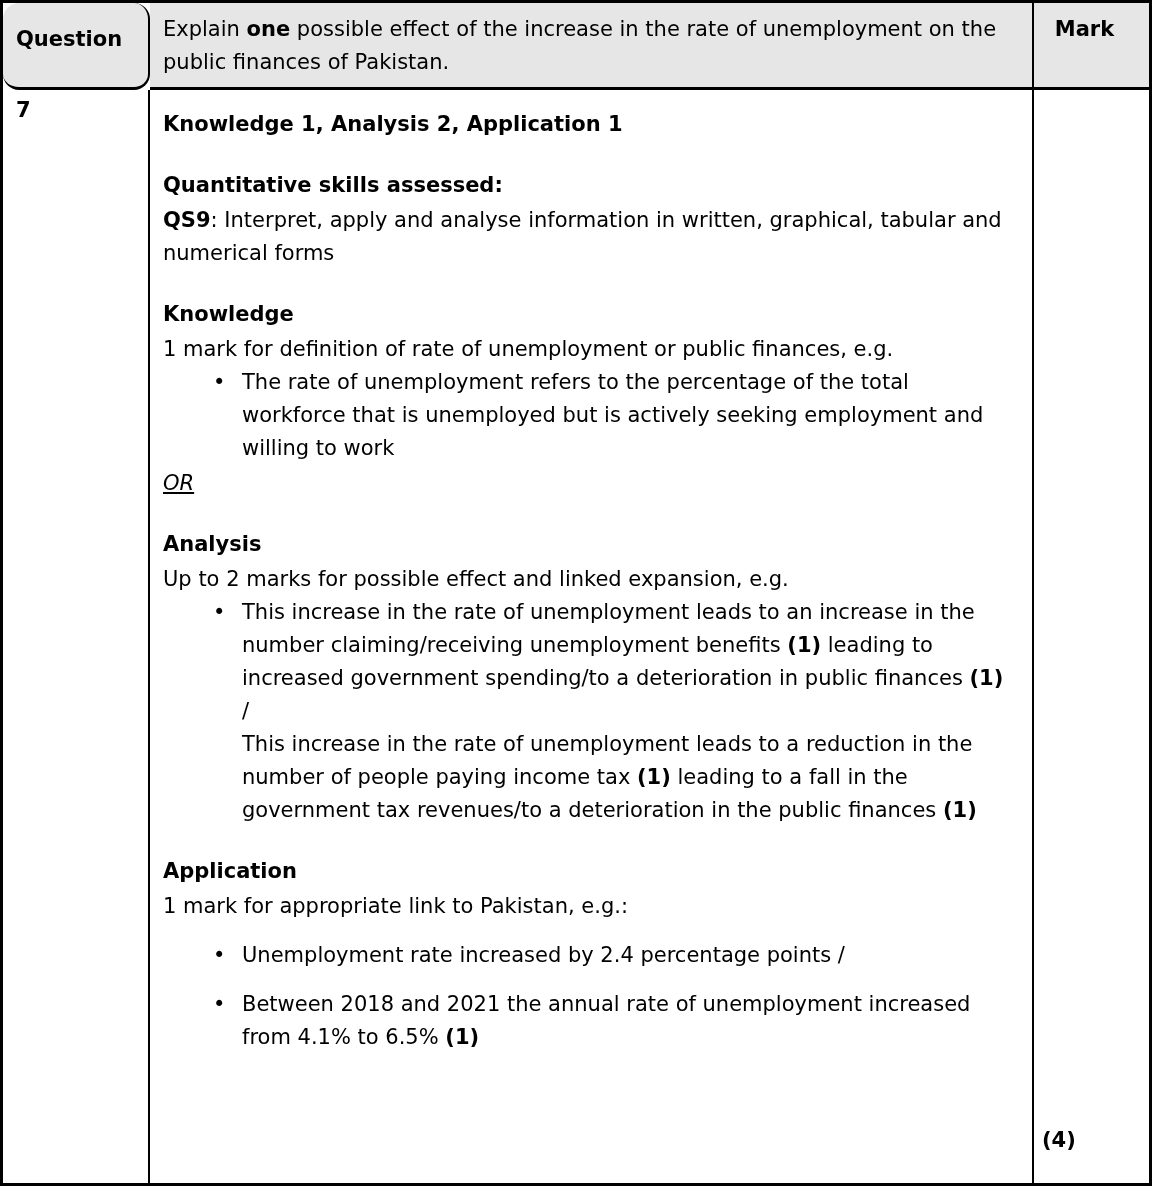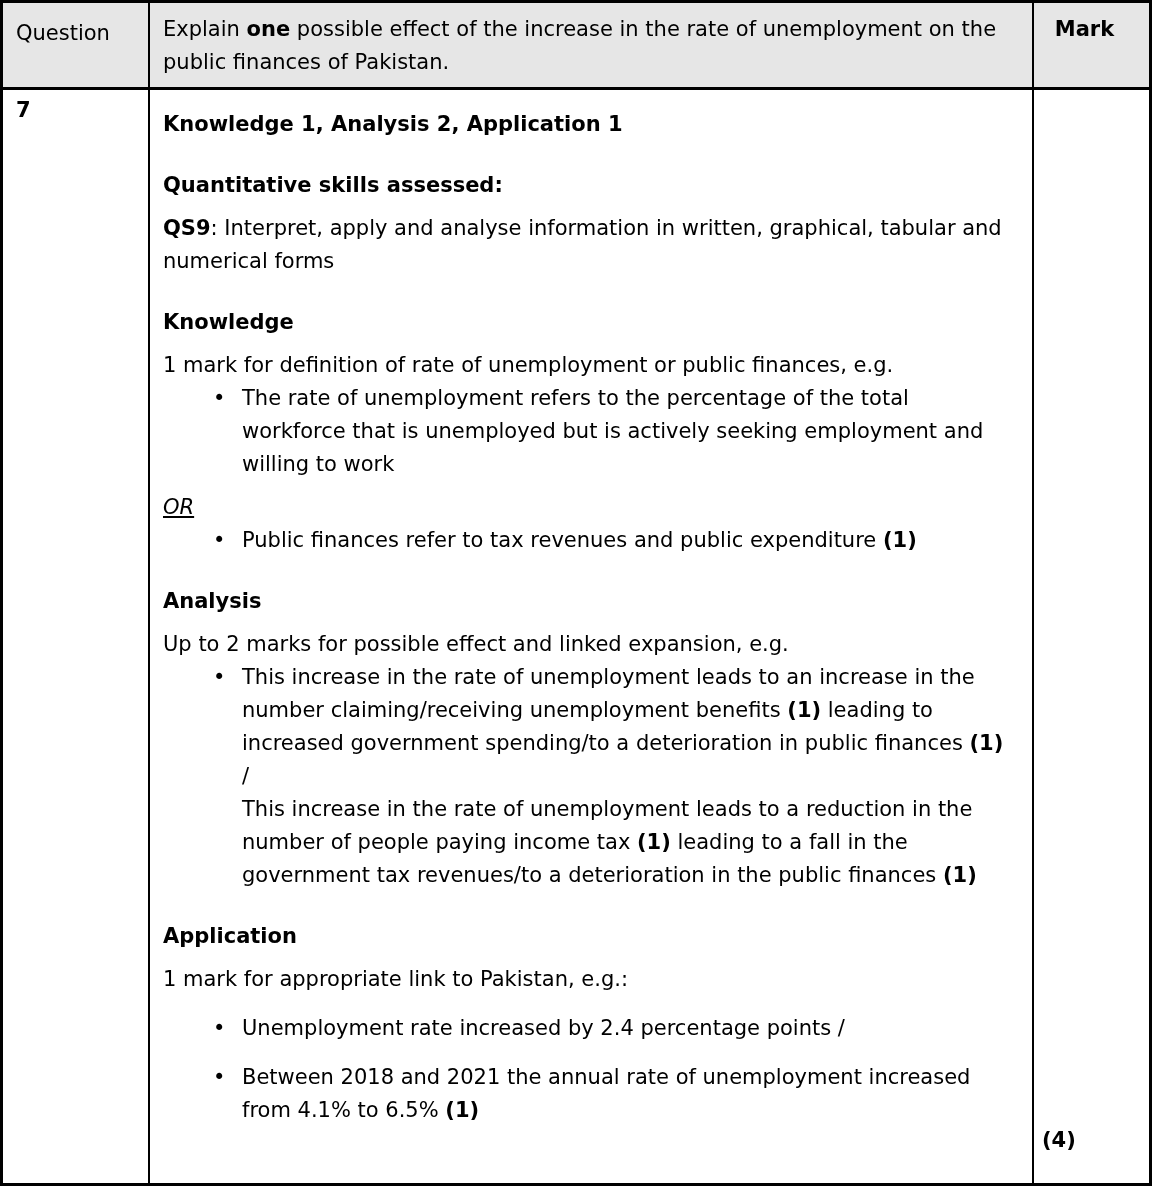--- a/index.html
+++ b/index.html
@@ -14,34 +14,34 @@
     height: 1186px;
     border: 3px solid var(--border, #000);
     display: grid;
     grid-template-columns: 147px 884px 1fr;
     grid-template-rows: 87px 1fr;
     background: #ffffff;
   }
   .cell { font-size: 21px; line-height: 33px; }
   .head-row { background: var(--header-bg, #e6e6e6); border-bottom: 3px solid var(--border, #000); }
   .col-divider { border-right: 2px solid var(--border, #000); }
-  .q-label-cell { padding: 14px 6px 0 13px; font-weight: 400; }
+  .q-label-cell { padding: 20px 6px 0 13px; font-weight: 700; border-radius: 16px; }
   .q-text-cell  { padding: 10px 16px 0 13px; }
   .mark-label-cell { padding: 10px 14px 0 0; font-weight: 700; text-align: center; }
   .q-number-cell { padding: 4px 6px 0 13px; font-weight: 700; }
   .content-cell { padding: 18px 14px 8px 13px; }
   .mark-value-cell { position: relative; }
   .mark-value { position: absolute; left: 8px; bottom: 26px; font-weight: 700; }
   .b { font-weight: 700; }
   .i { font-style: italic; text-decoration: underline; }
   .blk { margin: 0; }
   .blk.heading { font-weight: 700; margin-top: 28px; }
   .blk.heading:first-child { margin-top: 0; }
   .blk.heading.spaced { margin-top: 28px; }
-  .blk.para { margin-top: 10px; }
+  .blk.para { margin-top: 2px; }
   .blk.bullet { position: relative; padding-left: 79px; }
   .blk.bullet::before { content: "\2022"; position: absolute; left: 50px; top: 0; }
   .blk.bullet.spaced { margin-top: 16px; }
 </style>
 </head>
 <body>
 
 <div class="ms-table">
 
   <div class="cell head-row col-divider q-label-cell">Question</div>
@@ -50,21 +50,20 @@
 
   <div class="cell col-divider q-number-cell">7</div>
   <div class="cell col-divider content-cell">
       <div class="blk heading"><span>Knowledge 1, Analysis 2, Application 1</span></div>
       <div class="blk heading"><span>Quantitative skills assessed:</span></div>
       <div class="blk para"><span class="b">QS9</span><span>: Interpret, apply and analyse information in written, graphical, tabular and numerical forms</span></div>
       <div class="blk heading"><span>Knowledge</span></div>
       <div class="blk para"><span>1 mark for definition of rate of unemployment or public finances, e.g.</span></div>
       <div class="blk bullet"><span>The rate of unemployment refers to the percentage of the total workforce that is unemployed but is actively seeking employment and willing to work</span></div>
       <div class="blk para"><span class="i">OR</span></div>
-      <div class="blk bullet"><span>Public finances refer to tax revenues and public expenditure </span><span class="b">(1)</span></div>
       <div class="blk heading"><span>Analysis</span></div>
       <div class="blk para"><span>Up to 2 marks for possible effect and linked expansion, e.g.</span></div>
       <div class="blk bullet"><span>This increase in the rate of unemployment leads to an increase in the number claiming/receiving unemployment benefits </span><span class="b">(1)</span><span> leading to increased government spending/to a deterioration in public finances </span><span class="b">(1)</span><br><span>/</span><br><span>This increase in the rate of unemployment leads to a reduction in the number of people paying income tax </span><span class="b">(1)</span><span> leading to a fall in the government tax revenues/to a deterioration in the public finances </span><span class="b">(1)</span></div>
       <div class="blk heading spaced"><span>Application</span></div>
       <div class="blk para"><span>1 mark for appropriate link to Pakistan, e.g.:</span></div>
       <div class="blk bullet spaced"><span>Unemployment rate increased by 2.4 percentage points /</span></div>
       <div class="blk bullet spaced"><span>Between 2018 and 2021 the annual rate of unemployment increased from 4.1% to 6.5% </span><span class="b">(1)</span></div>
     </div>
   <div class="cell mark-value-cell">
     <span class="mark-value">(4)</span>

